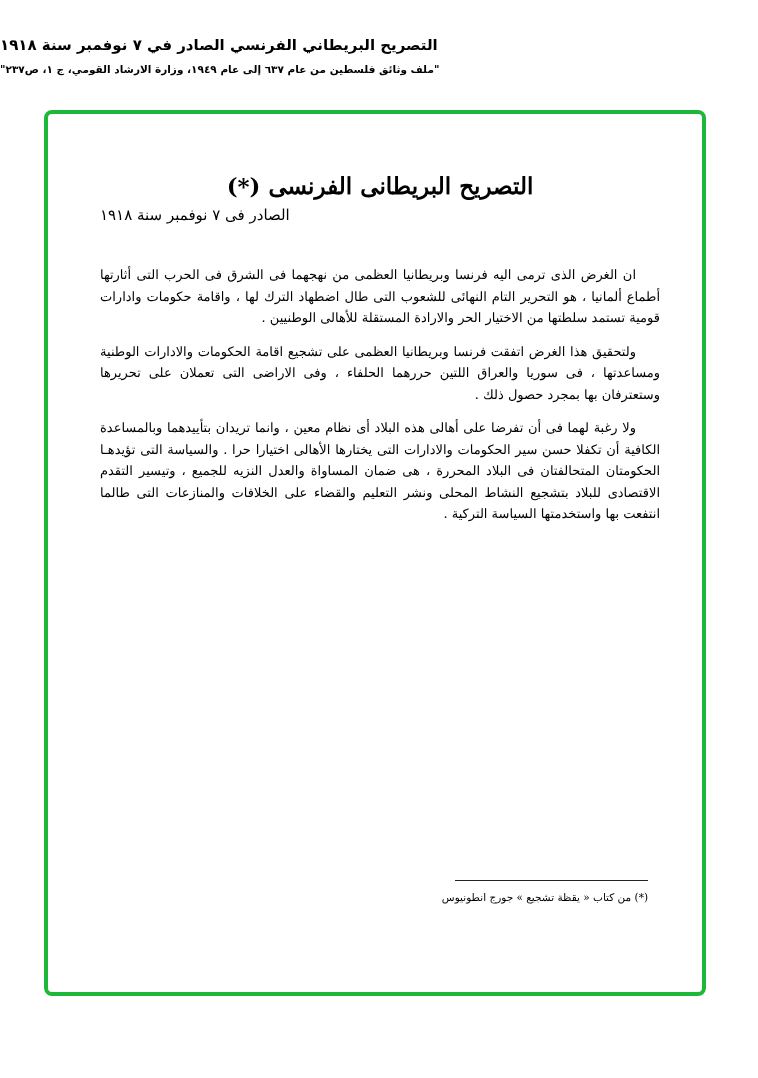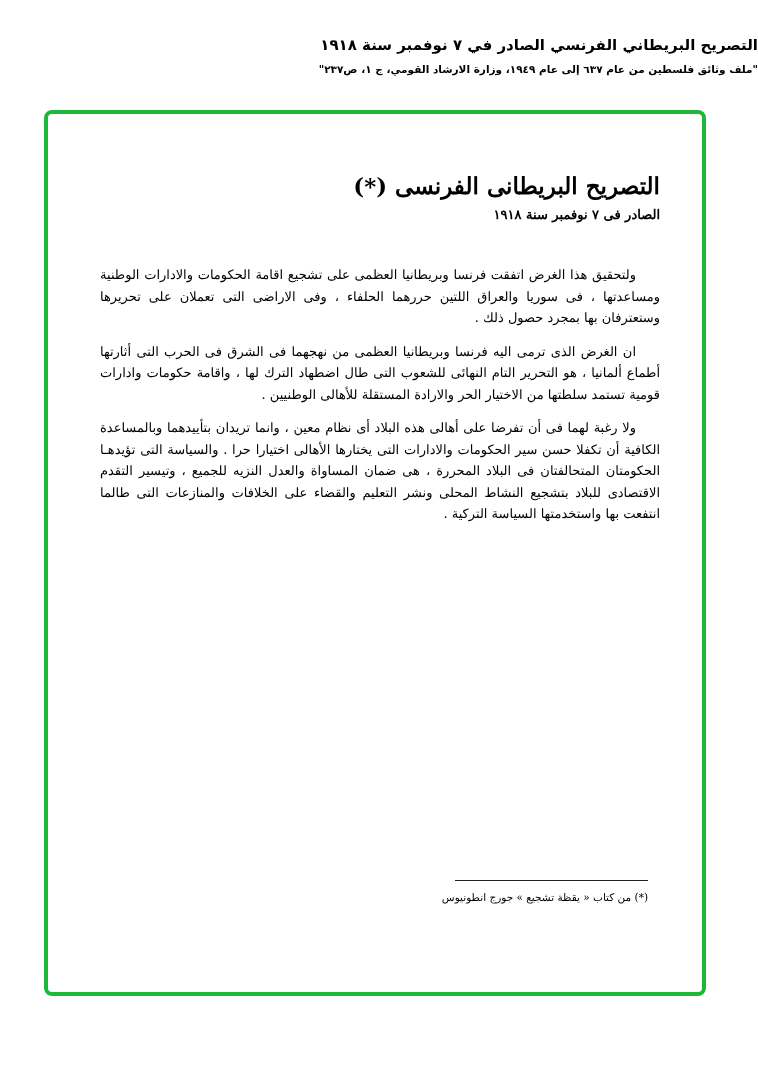--- a/index.html
+++ b/index.html
@@ -13,21 +13,21 @@
     position: relative;
     overflow: hidden;
     font-family: "DejaVu Sans", sans-serif;
     color: #000;
   }
   .page-header {
     position: absolute;
     top: 34px;
     left: 0;
     width: 758px;
-    text-align: right;
+    text-align: left;
   }
   .page-title {
     font-family: "DejaVu Sans", sans-serif;
     font-weight: bold;
     font-size: 15px;
     line-height: 22px;
     margin: 0;
   }
   .page-source {
     font-family: "DejaVu Sans", sans-serif;
@@ -45,32 +45,32 @@
     border: 4px solid #1db83a;
     border-radius: 8px;
   }
   .doc {
     position: absolute;
     left: 100px;
     top: 170px;
     width: 560px;
   }
   .doc-title {
-    text-align: right;
+    text-align: center;
     font-family: "DejaVu Serif", serif;
     font-weight: bold;
     font-size: 23px;
     line-height: 32px;
     margin: 0;
   }
   .doc-subtitle {
-    text-align: right;
+    text-align: left;
     font-family: "DejaVu Serif", serif;
-    font-weight: bold;
-    font-size: 13px;
+    font-weight: normal;
+    font-size: 15px;
     line-height: 22px;
     margin: 2px 0 0 0;
   }
   .body-text {
     margin-top: 38px;
   }
   .para {
     font-family: "DejaVu Serif", serif;
     font-size: 13px;
     line-height: 21.5px;
@@ -104,20 +104,20 @@
   <p class="page-title">التصريح البريطاني الفرنسي الصادر في ٧ نوفمبر سنة ١٩١٨</p>
   <p class="page-source">"ملف وثائق فلسطين من عام ٦٣٧ إلى عام ١٩٤٩، وزارة الارشاد القومي، ج ١، ص٢٣٧"</p>
 </div>
 
 <div class="frame"></div>
 
 <div class="doc">
   <h1 class="doc-title">التصريح البريطانى الفرنسى (*)</h1>
   <h2 class="doc-subtitle">الصادر فى ٧ نوفمبر سنة ١٩١٨</h2>
   <div class="body-text">
+    <p class="para">ان الغرض الذى ترمى اليه فرنسا وبريطانيا العظمى من نهجهما فى الشرق فى الحرب التى أثارتها أطماع ألمانيا ، هو التحرير التام النهائى للشعوب التى طال اضطهاد الترك لها ، واقامة حكومات وادارات قومية تستمد سلطتها من الاختيار الحر والارادة المستقلة للأهالى الوطنيين .</p>
     <p class="para">ولتحقيق هذا الغرض اتفقت فرنسا وبريطانيا العظمى على تشجيع اقامة الحكومات والادارات الوطنية ومساعدتها ، فى سوريا والعراق اللتين حررهما الحلفاء ، وفى الاراضى التى تعملان على تحريرها وستعترفان بها بمجرد حصول ذلك .</p>
-    <p class="para">ان الغرض الذى ترمى اليه فرنسا وبريطانيا العظمى من نهجهما فى الشرق فى الحرب التى أثارتها أطماع ألمانيا ، هو التحرير التام النهائى للشعوب التى طال اضطهاد الترك لها ، واقامة حكومات وادارات قومية تستمد سلطتها من الاختيار الحر والارادة المستقلة للأهالى الوطنيين .</p>
     <p class="para">ولا رغبة لهما فى أن تفرضا على أهالى هذه البلاد أى نظام معين ، وانما تريدان بتأييدهما وبالمساعدة الكافية أن تكفلا حسن سير الحكومات والادارات التى يختارها الأهالى اختيارا حرا . والسياسة التى تؤيدهـا الحكومتان المتحالفتان فى البلاد المحررة ، هى ضمان المساواة والعدل النزيه للجميع ، وتيسير التقدم الاقتصادى للبلاد بتشجيع النشاط المحلى ونشر التعليم والقضاء على الخلافات والمنازعات التى طالما انتفعت بها واستخدمتها السياسة التركية .</p>
   </div>
 </div>
 
 <div class="footnote-rule"></div>
 <div class="footnote">(*) من كتاب « يقظة تشجيع » جورج انطونيوس</div>
 
 </body></html>

